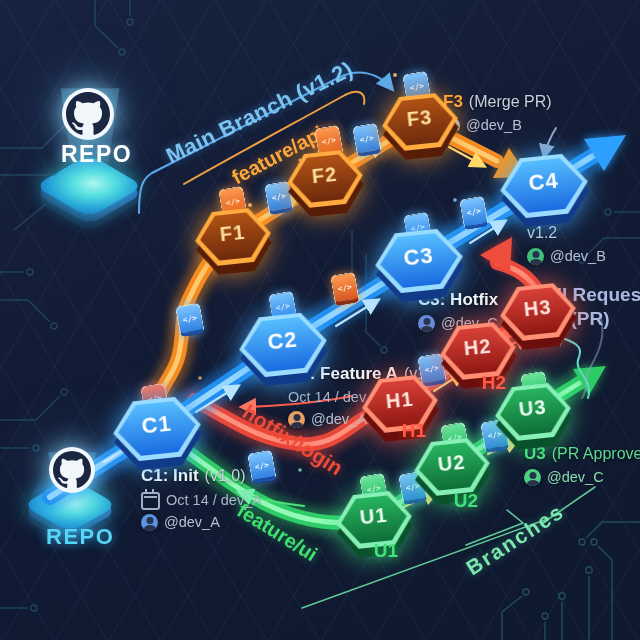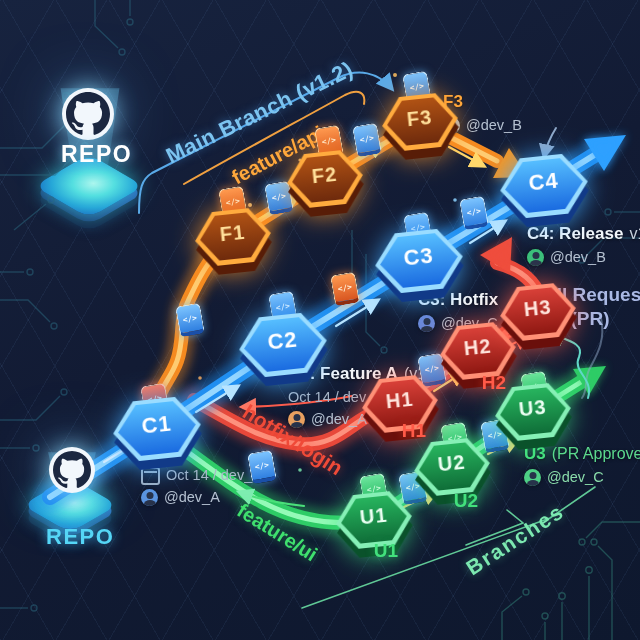--- a/index.html
+++ b/index.html
@@ -296,20 +296,24 @@
     <div class="blabel" id="lbl-fui">feature/ui</div>
     <div class="blabel" id="lbl-branches">Branches</div>
 
     <div id="pr-label">
       <div>Pull Request</div>
       <div>(PR)</div>
     </div>
 
     <div class="callout" style="left:141px;top:462px;">
       <div class="c-row">
+          <span class="t-bold">C1: Init</span>
+          <span class="t-ver">(v1.0)</span>
+        </div>
+      <div class="c-row">
           <span class="cal"></span>
           <span class="t-sub">Oct 14 / dev_A</span>
         </div>
       <div class="c-row">
           <span class="av av-a"></span>
           <span class="t-author">@dev_A</span>
         </div>
     </div>
 
     <div class="callout" style="left:288px;top:360px;">
@@ -331,32 +335,32 @@
           <span class="t-bold">C3: Hotfix</span>
         </div>
       <div class="c-row">
           <span class="av av-c"></span>
           <span class="t-author">@dev_C</span>
         </div>
     </div>
 
     <div class="callout" style="left:527px;top:220px;">
       <div class="c-row">
-          <span class="t-bold">C4: Release</span>
           <span class="t-ver">v1.2</span>
         </div>
       <div class="c-row">
           <span class="av av-d"></span>
           <span class="t-author">@dev_B</span>
         </div>
     </div>
 
     <div class="callout" style="left:443px;top:88px;">
       <div class="c-row">
           <span class="t-bold t-f3">F3</span>
+          <span class="t-ver">(Merge PR)</span>
         </div>
       <div class="c-row">
           <span class="av av-e"></span>
           <span class="t-author">@dev_B</span>
         </div>
     </div>
 
     <div class="callout" style="left:524px;top:440px;">
       <div class="c-row">
           <span class="t-bold t-u3">U3</span>

